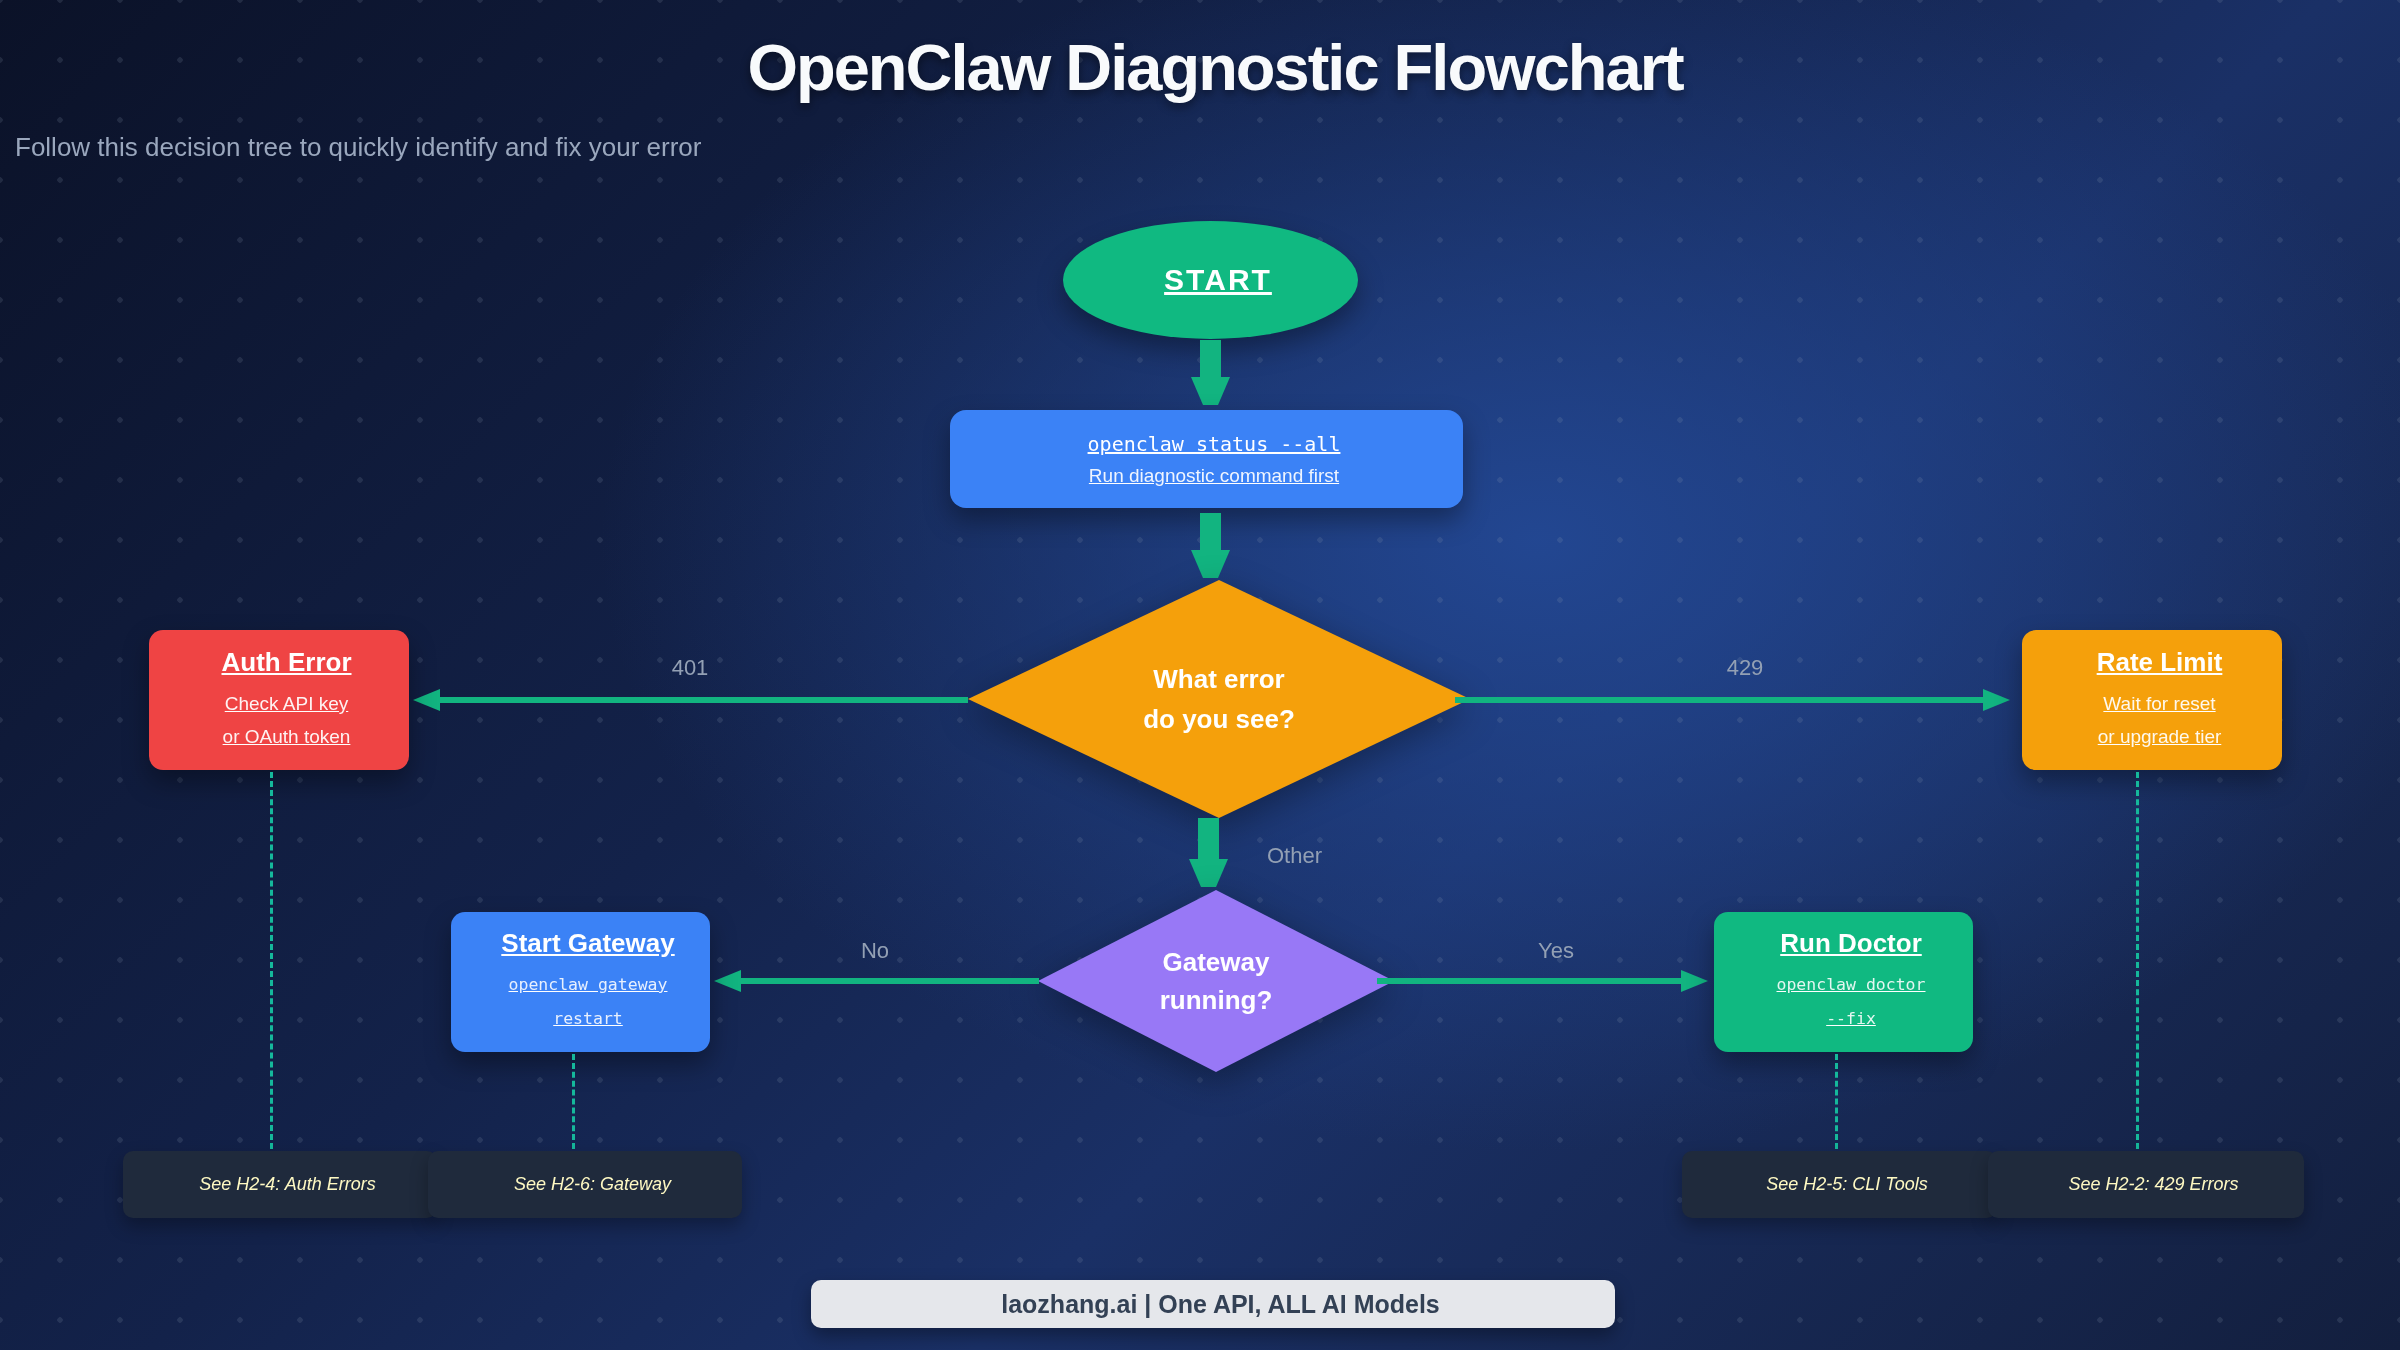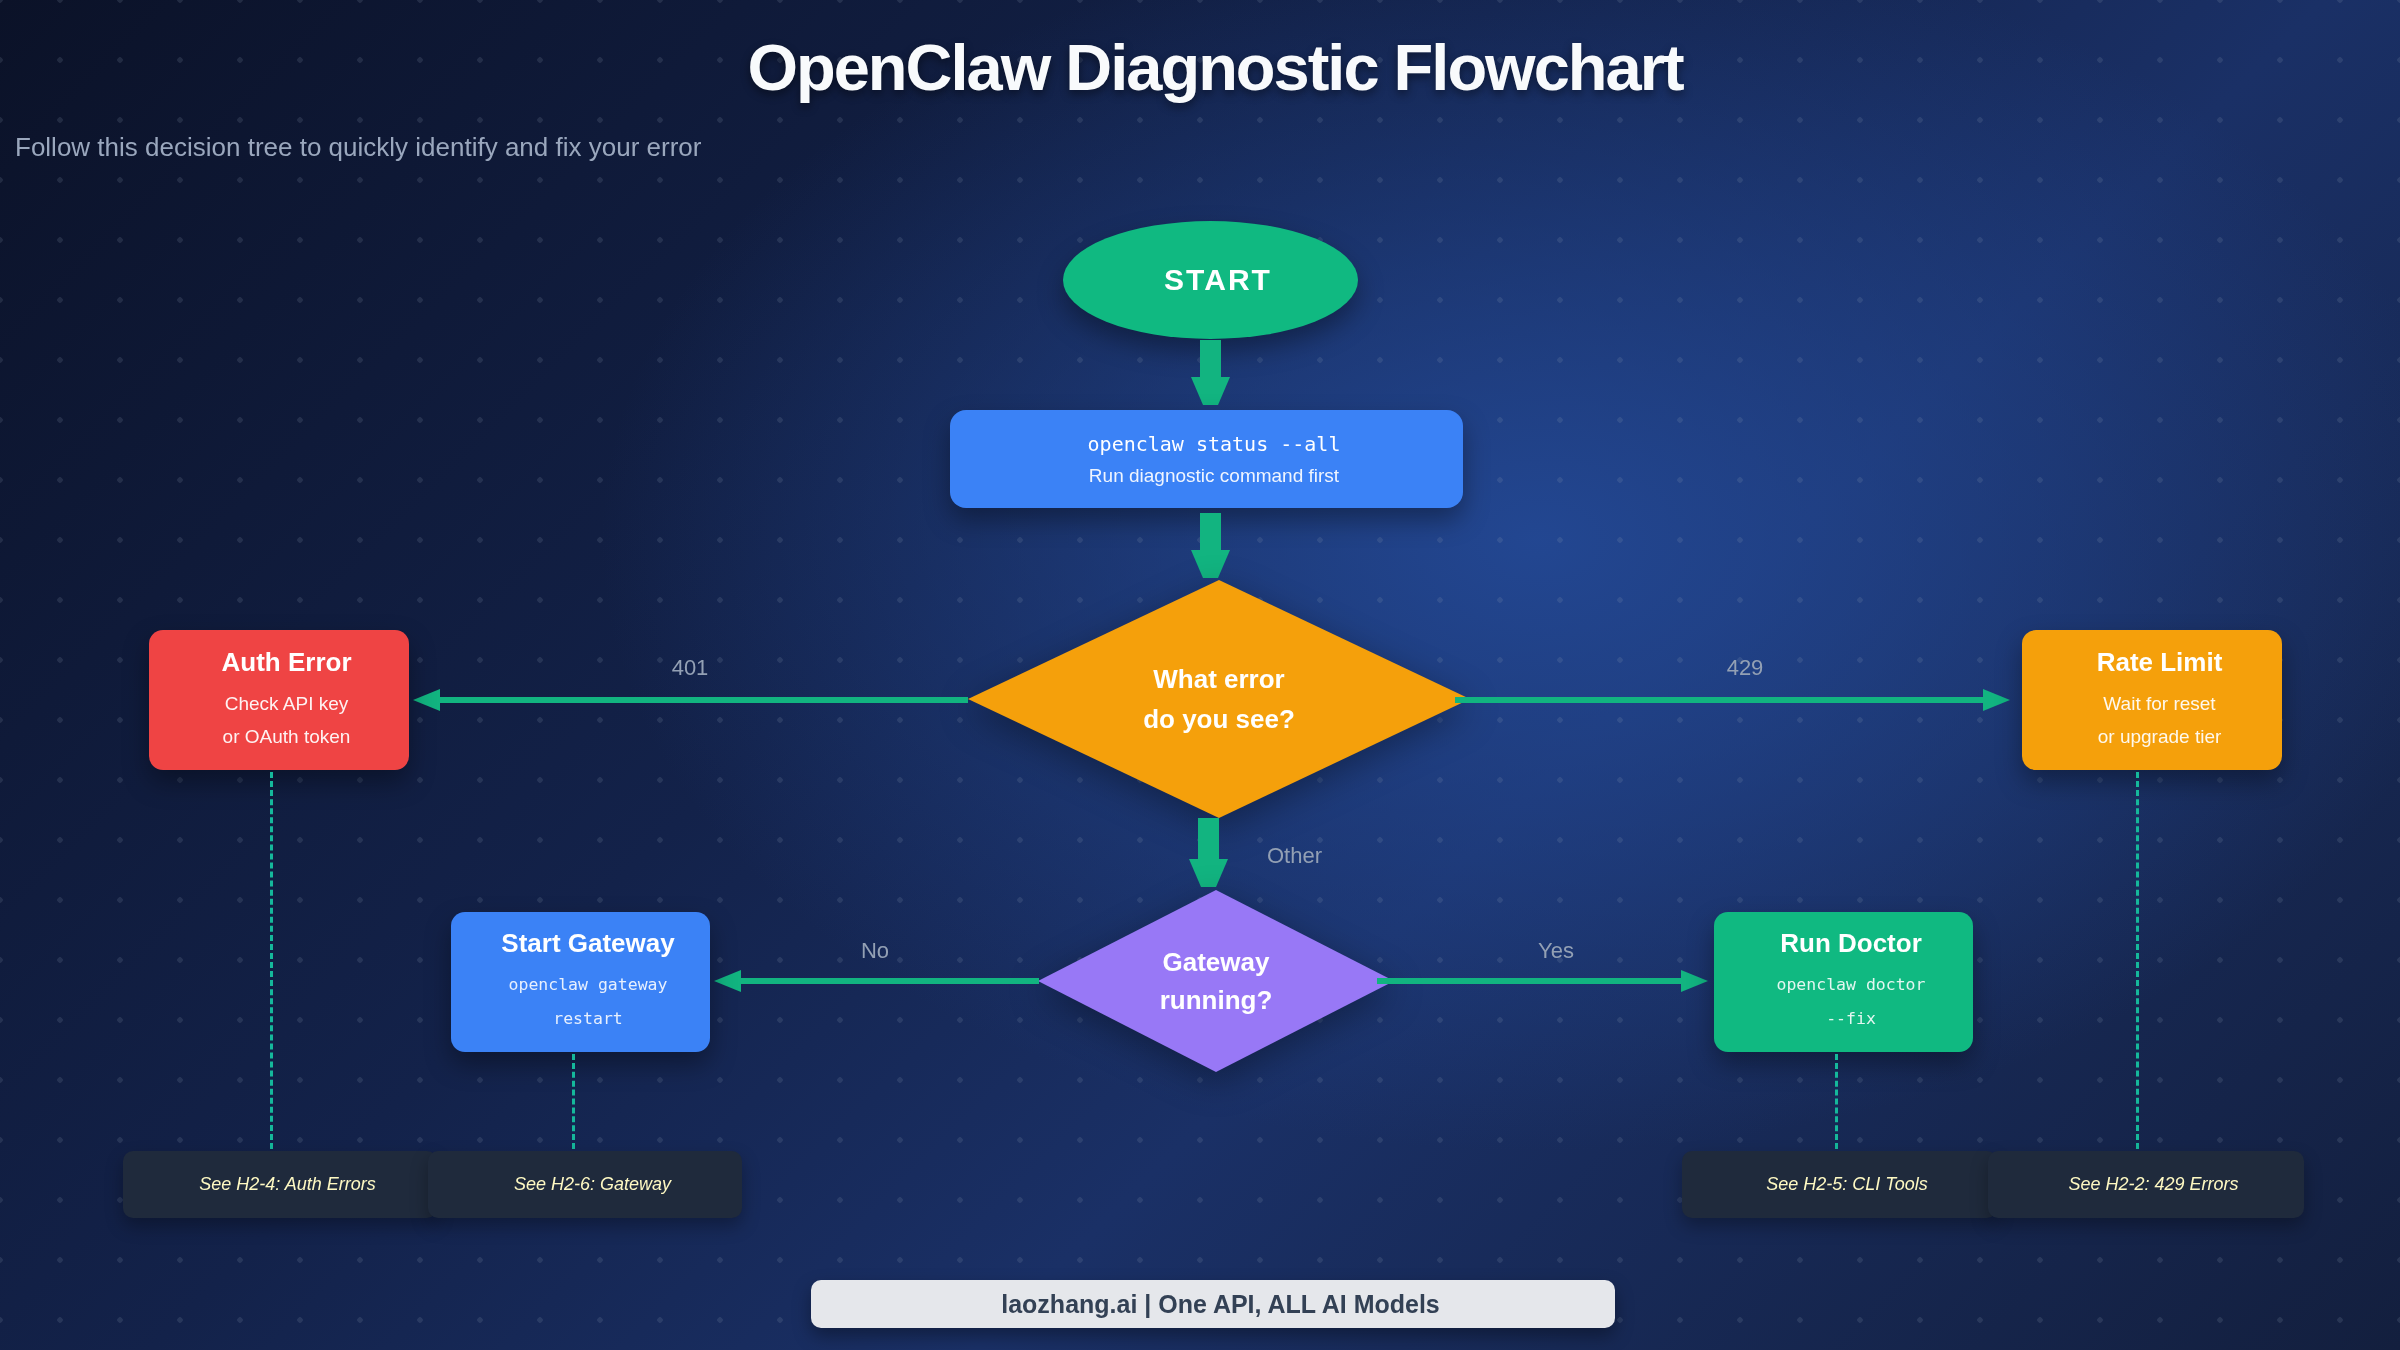--- a/index.html
+++ b/index.html
@@ -15,21 +15,21 @@
     background-position:30px 30px,0 0,0 0;
   }
   .abs{position:absolute;padding-left:15px;}
   .title{left:0;top:30px;width:2400px;text-align:center;color:#f8fafc;
     font-size:65px;font-weight:bold;letter-spacing:-2px;
     text-shadow:0 4px 10px rgba(0,0,0,0.45);}
   .subtitle{left:0;top:132px;width:2400px;color:#9aa7bd;font-size:26px;}
 
   
   .node{display:flex;flex-direction:column;align-items:center;justify-content:center;
-    text-align:right;color:#fff;box-shadow:0 12px 26px rgba(0,0,0,0.35);}
+    text-align:right;color:#fff;box-shadow:0 12px 26px rgba(0,0,0,0.35);text-decoration:underline;}
   .start-ellipse{left:1063px;top:221px;width:280px;height:118px;border-radius:50%;
     background:#10b981;font-size:30px;font-weight:bold;letter-spacing:2px;}
   .cmd-box{left:950px;top:410px;width:498px;height:98px;border-radius:16px;background:#3b82f6;gap:9px;}
   .code{font-family:"DejaVu Sans Mono",monospace;font-size:20px;color:#ffffff;}
   .code-sub{font-family:"DejaVu Sans Mono",monospace;font-size:16.5px;color:rgba(255,255,255,0.88);
     line-height:34px;}
   .caption{font-size:19px;color:rgba(255,255,255,0.92);}
   .side-box{width:245px;height:140px;border-radius:14px;}
   .side-title{font-size:26px;font-weight:bold;margin-bottom:9px;}
   .side-sub{font-size:19px;color:rgba(255,255,255,0.93);line-height:33px;}

